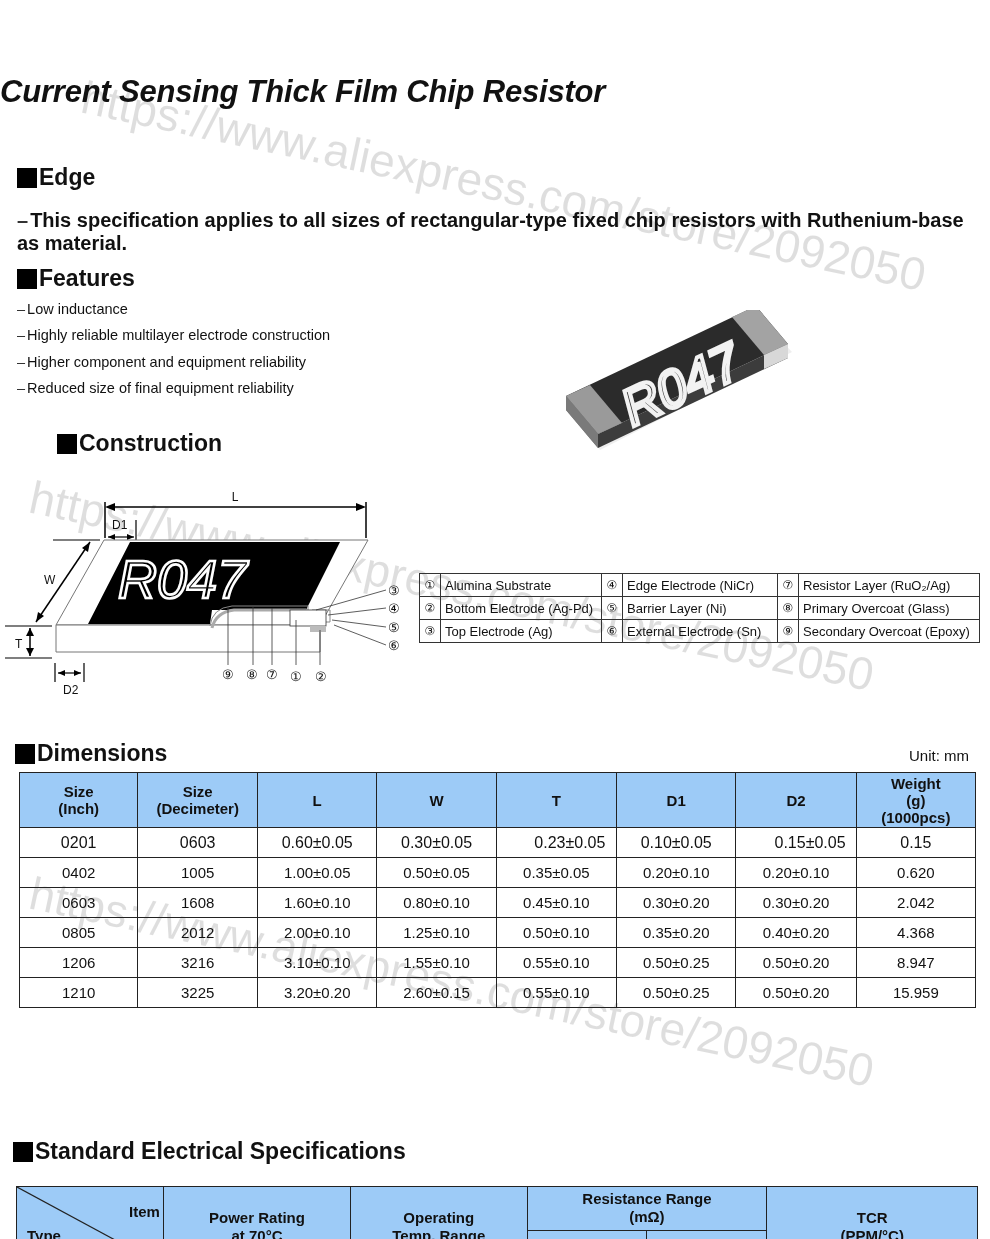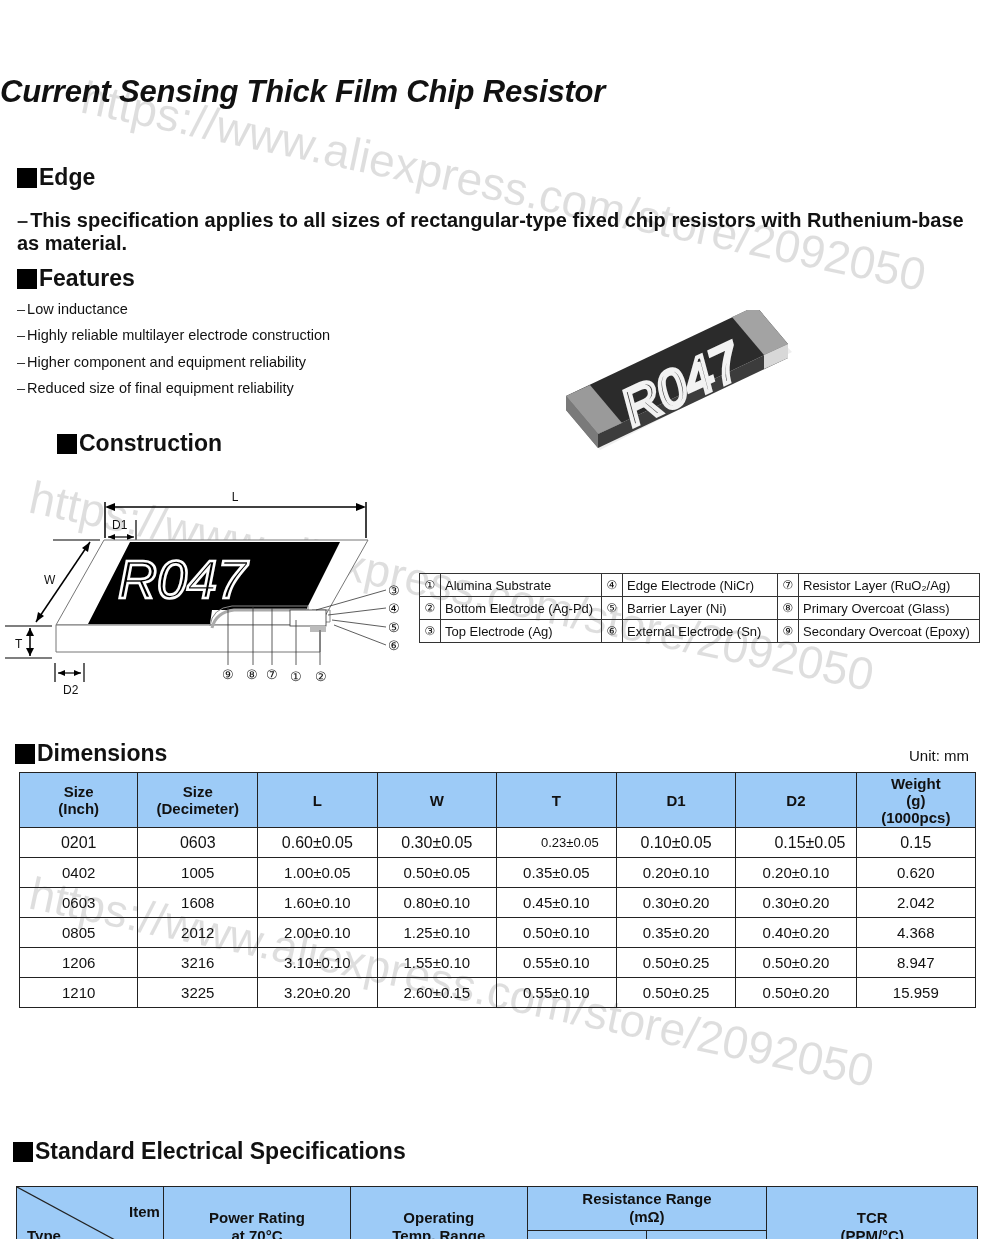--- a/index.html
+++ b/index.html
@@ -191,21 +191,21 @@
       <th style="width:118px">D2</th>
       <th style="width:118px"><span>Weight</span><br><span>(g)</span><br><span>(1000pcs)</span></th>
     </tr>
   </thead>
   <tbody id="dim-body">
       <tr>
         <td style="font-size: 16px;">0201</td>
         <td style="font-size: 16px;">0603</td>
         <td style="font-size: 16px;">0.60±0.05</td>
         <td style="font-size: 16px;">0.30±0.05</td>
-        <td style="font-size: 13px; padding-left: 28px;">0.23±0.05</td>
+        <td style="font-size: 16px; padding-left: 28px;">0.23±0.05</td>
         <td style="font-size: 16px;">0.10±0.05</td>
         <td style="font-size: 16px; padding-left: 29px;">0.15±0.05</td>
         <td style="font-size: 16px;">0.15</td>
       </tr>
       <tr>
         <td>0402</td>
         <td>1005</td>
         <td>1.00±0.05</td>
         <td>0.50±0.05</td>
         <td>0.35±0.05</td>

